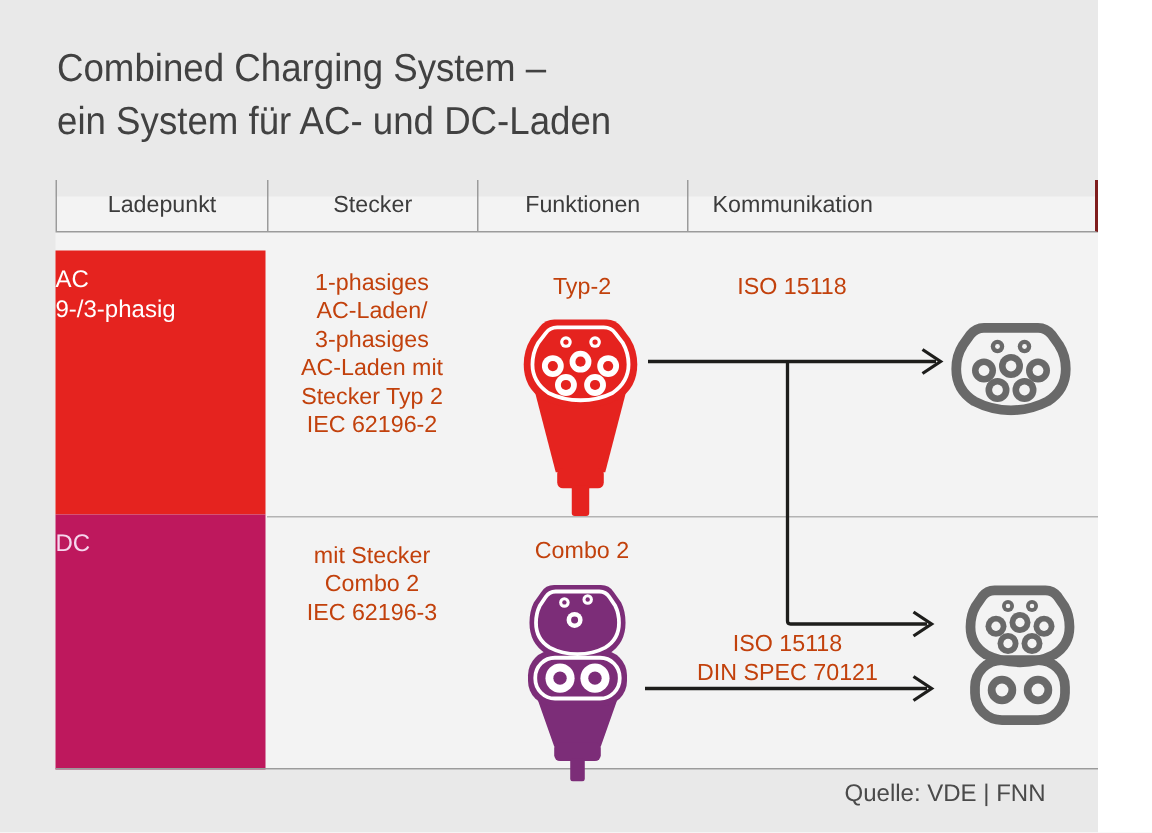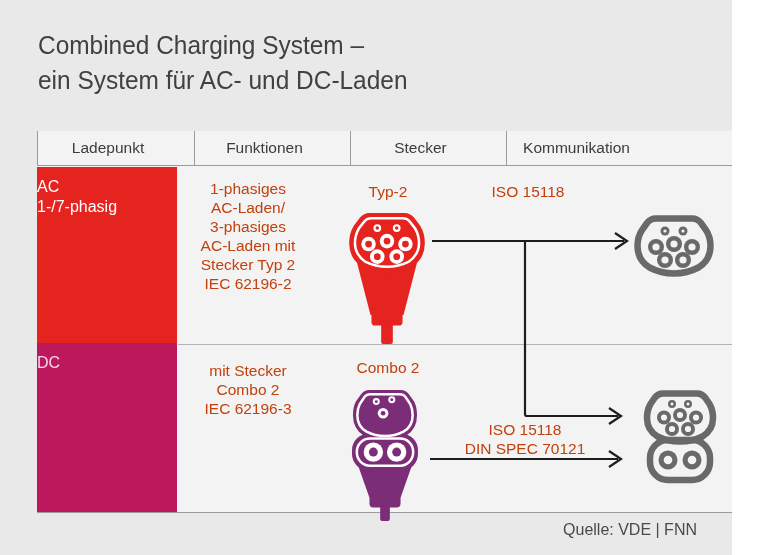--- a/index.html
+++ b/index.html
@@ -15,24 +15,23 @@
     position:absolute;left:38px;top:28px;
     font-size:26px;line-height:35px;font-weight:400;color:#414141;
     transform:scaleX(.94);transform-origin:0 0;
     white-space:nowrap;
   }
   .table-bg{
     position:absolute;left:37px;top:131px;width:696px;height:382px;
     background:#f3f3f3;
   }
   .header-row{
-    position:absolute;left:37px;top:131px;width:696px;height:35px;
-    display:flex;border-bottom:1px solid #9b9b9b;border-right:1px solid #7f1d1d;
+    position:absolute;left:37px;top:120px;width:696px;height:35px;
+    display:flex;border-bottom:1px solid #9b9b9b;border-right:3px solid #7f1d1d;
     box-sizing:border-box;
-    gap:16px;
   }
   .header-cell{
     display:flex;align-items:center;justify-content:center;
     border-left:1px solid #9b9b9b;box-sizing:border-box;
     font-size:15.5px;color:#3c3c3c;
   }
   .hc-0{width:141px}.hc-1{width:140px}.hc-2{width:140px}.hc-3{width:140px}.hc-4{width:135px}
   .block{
     position:absolute;left:37px;width:140px;text-align:left;
     font-size:16px;line-height:20px;
@@ -66,29 +65,29 @@
 
   <div class="title">
     <div>Combined Charging System –</div>
     <div>ein System für AC- und DC-Laden</div>
   </div>
 
   <div class="table-bg"></div>
 
   <div class="header-row">
     <div class="header-cell hc-0">Ladepunkt</div>
+    <div class="header-cell hc-2">Stecker</div>
     <div class="header-cell hc-1">Funktionen</div>
-    <div class="header-cell hc-2">Stecker</div>
     <div class="header-cell hc-3">Kommunikation</div>
   </div>
 
   <div class="block block-ac">
     <div class="block-label">
       <span style="display:block">AC</span>
-      <span style="display:block">1-/7-phasig</span>
+      <span style="display:block">9-/3-phasig</span>
     </div>
   </div>
   <div class="block block-dc">
     <div class="block-label">
       <span style="display:block">DC</span>
     </div>
   </div>
 
   <div class="row-sep"></div>
   <div class="bottom-line"></div>

